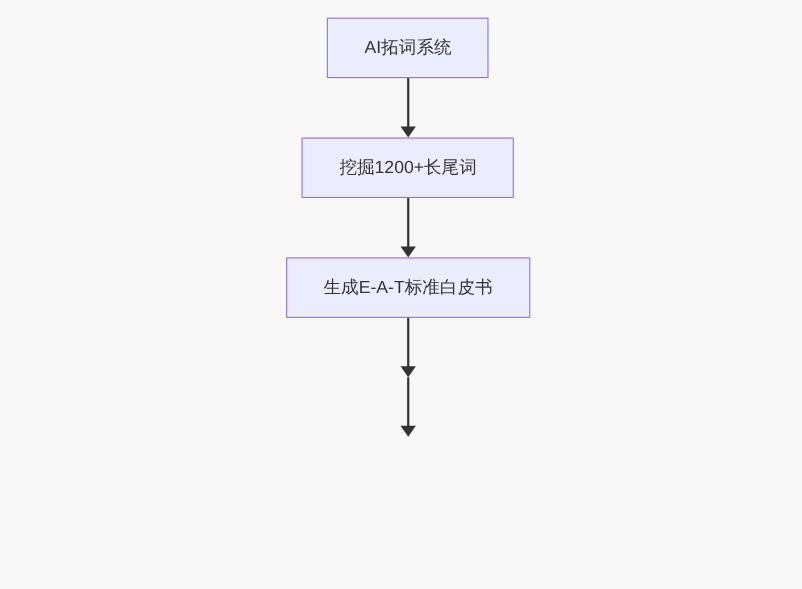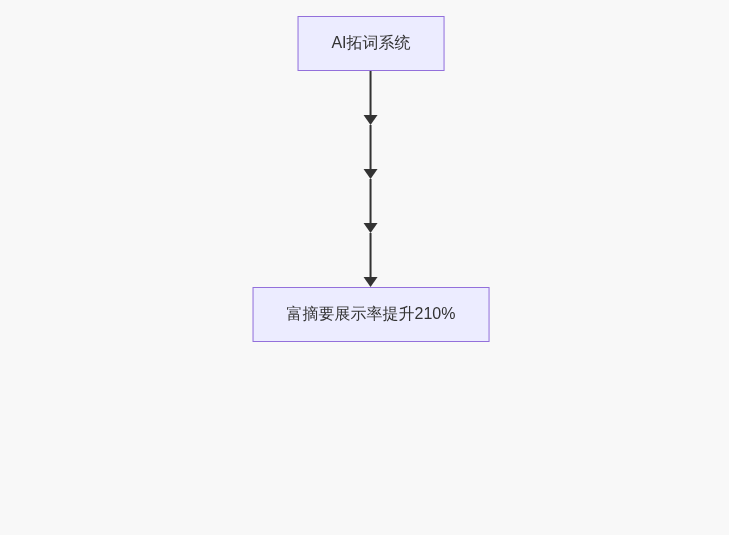--- a/index.html
+++ b/index.html
@@ -70,35 +70,38 @@
 
   <div class="node">
     <span>AI拓词系统</span>
   </div>
 
   <div class="connector">
     <div class="line"></div>
     <div class="arrowhead"></div>
   </div>
 
+  <div class="node">
+    <span>挖掘1200+长尾词</span>
+  </div>
+
+  <div class="connector">
+    <div class="line"></div>
+    <div class="arrowhead"></div>
+  </div>
+
+  <div class="node">
+    <span>生成E-A-T标准白皮书</span>
+  </div>
 
   <div class="connector">
     <div class="line"></div>
     <div class="arrowhead"></div>
   </div>
 
 
   <div class="connector">
     <div class="line"></div>
     <div class="arrowhead"></div>
   </div>
 
 
-  <div class="connector">
-    <div class="line"></div>
-    <div class="arrowhead"></div>
-  </div>
-
-  <div class="node">
-    <span>富摘要展示率提升210%</span>
-  </div>
-
 </div>
 
 </body></html>

